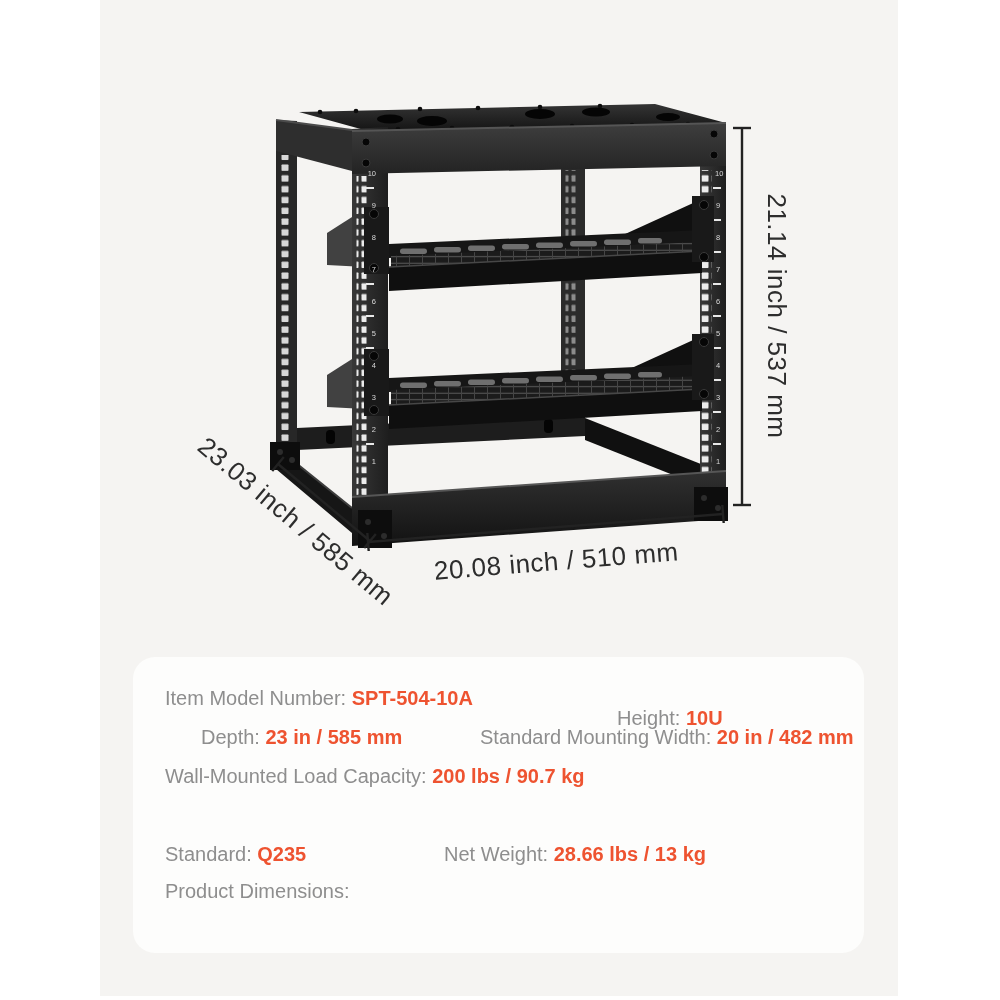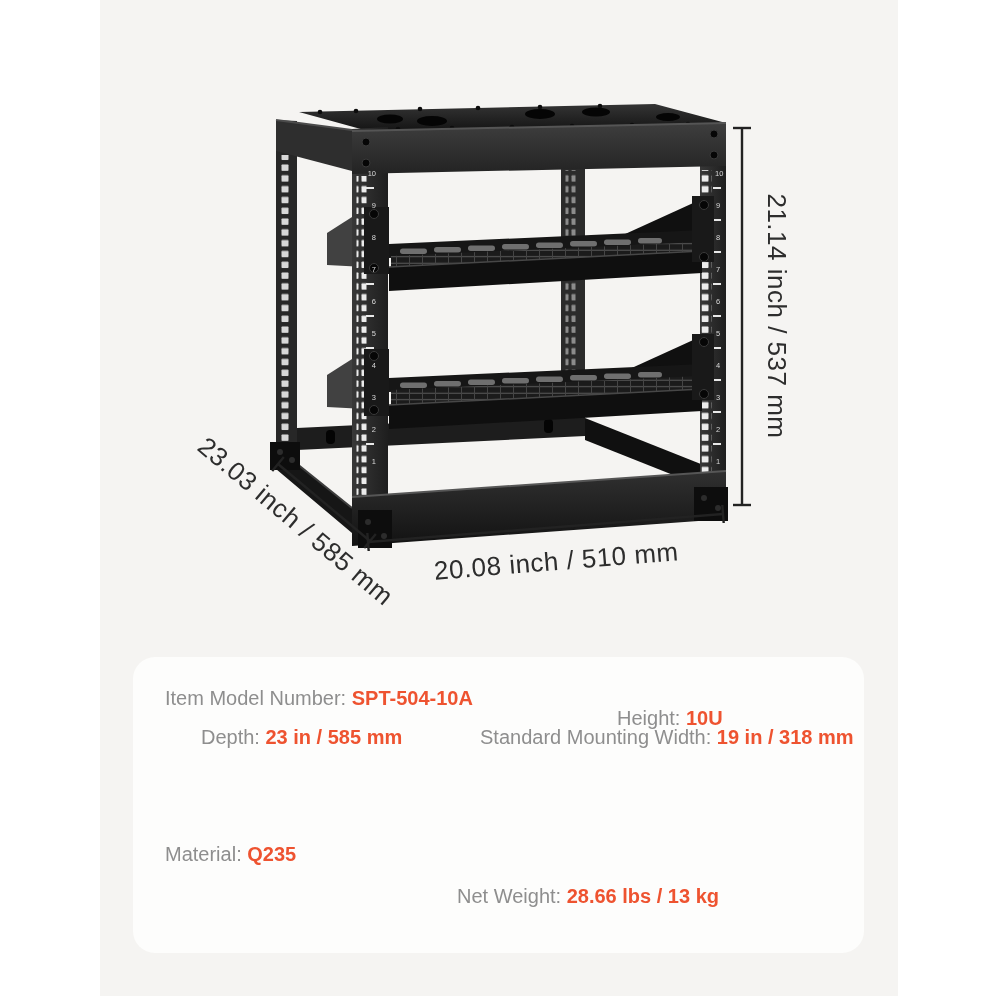--- a/index.html
+++ b/index.html
@@ -10,21 +10,21 @@
   .dim-label{font-family:"Liberation Sans",sans-serif;font-size:26px;fill:#2d2d2d;letter-spacing:.5px;}
   .unum{font-family:"Liberation Sans",sans-serif;font-size:7.5px;fill:#d9d9d9;}
   .panel{position:absolute;left:133px;top:657px;width:731px;height:296px;background:#fdfdfc;
          border-radius:22px;}
   .prow{position:absolute;left:32px;white-space:nowrap;font-size:20px;line-height:26px;}
   .prow .lbl{color:#8e8e8e;font-weight:400;}
   .prow .val{color:#ee5330;font-weight:700;}
   .col2{position:absolute;top:0;white-space:nowrap;}
   .r1{top:28px;} .r2{top:67px;margin-left:36px;} .r3{top:106px;} .r4{top:145px;} .r5{top:184px;}
   .r6{top:221px;} .r7{top:252px;}
-  .r1 .col2{left:452px;margin-top:20px;} .r2 .col2{left:279px;} .r5 .col2{left:292px;margin-top:42px;}
+  .r1 .col2{left:452px;margin-top:20px;} .r2 .col2{left:279px;} .r5 .col2{left:279px;}
 </style>
 </head>
 <body>
 
 <div class="page">
   <div class="card"></div>
 
   <svg class="diagram" viewBox="0 0 1000 1000">
     <defs>
       <pattern id="holes" width="10" height="10.8" patternUnits="userSpaceOnUse">
@@ -246,20 +246,26 @@
     <text class="dim-label" x="290" y="528" text-anchor="middle" transform="rotate(40 290 528)">23.03 inch / 585 mm</text>
   </svg>
 
   <div class="panel">
     <div class="prow r1">
       <span class="lbl">Item Model Number: </span><span class="val">SPT-504-10A</span>
       <span class="col2"><span class="lbl">Height: </span><span class="val">10U</span></span>
     </div>
     <div class="prow r2">
       <span class="lbl">Depth: </span><span class="val">23 in / 585 mm</span>
-      <span class="col2"><span class="lbl">Standard Mounting Width: </span><span class="val">19 in / 318 mm</span></span>
+      <span class="col2"><span class="lbl">Standard Mounting Width: </span><span class="val">20 in / 482 mm</span></span>
+    </div>
+    <div class="prow r3">
+      <span class="lbl">Wall-Mounted Load Capacity: </span><span class="val"> 200 lbs / 90.7 kg</span>
     </div>
     <div class="prow r5">
-      <span class="lbl">Material: </span><span class="val">Q235</span>
+      <span class="lbl">Standard: </span><span class="val">Q235</span>
       <span class="col2"><span class="lbl">Net Weight: </span><span class="val">28.66 lbs / 13 kg</span></span>
+    </div>
+    <div class="prow r6">
+      <span class="lbl">Product Dimensions:</span>
     </div>
   </div>
 </div>
 
 </body></html>

